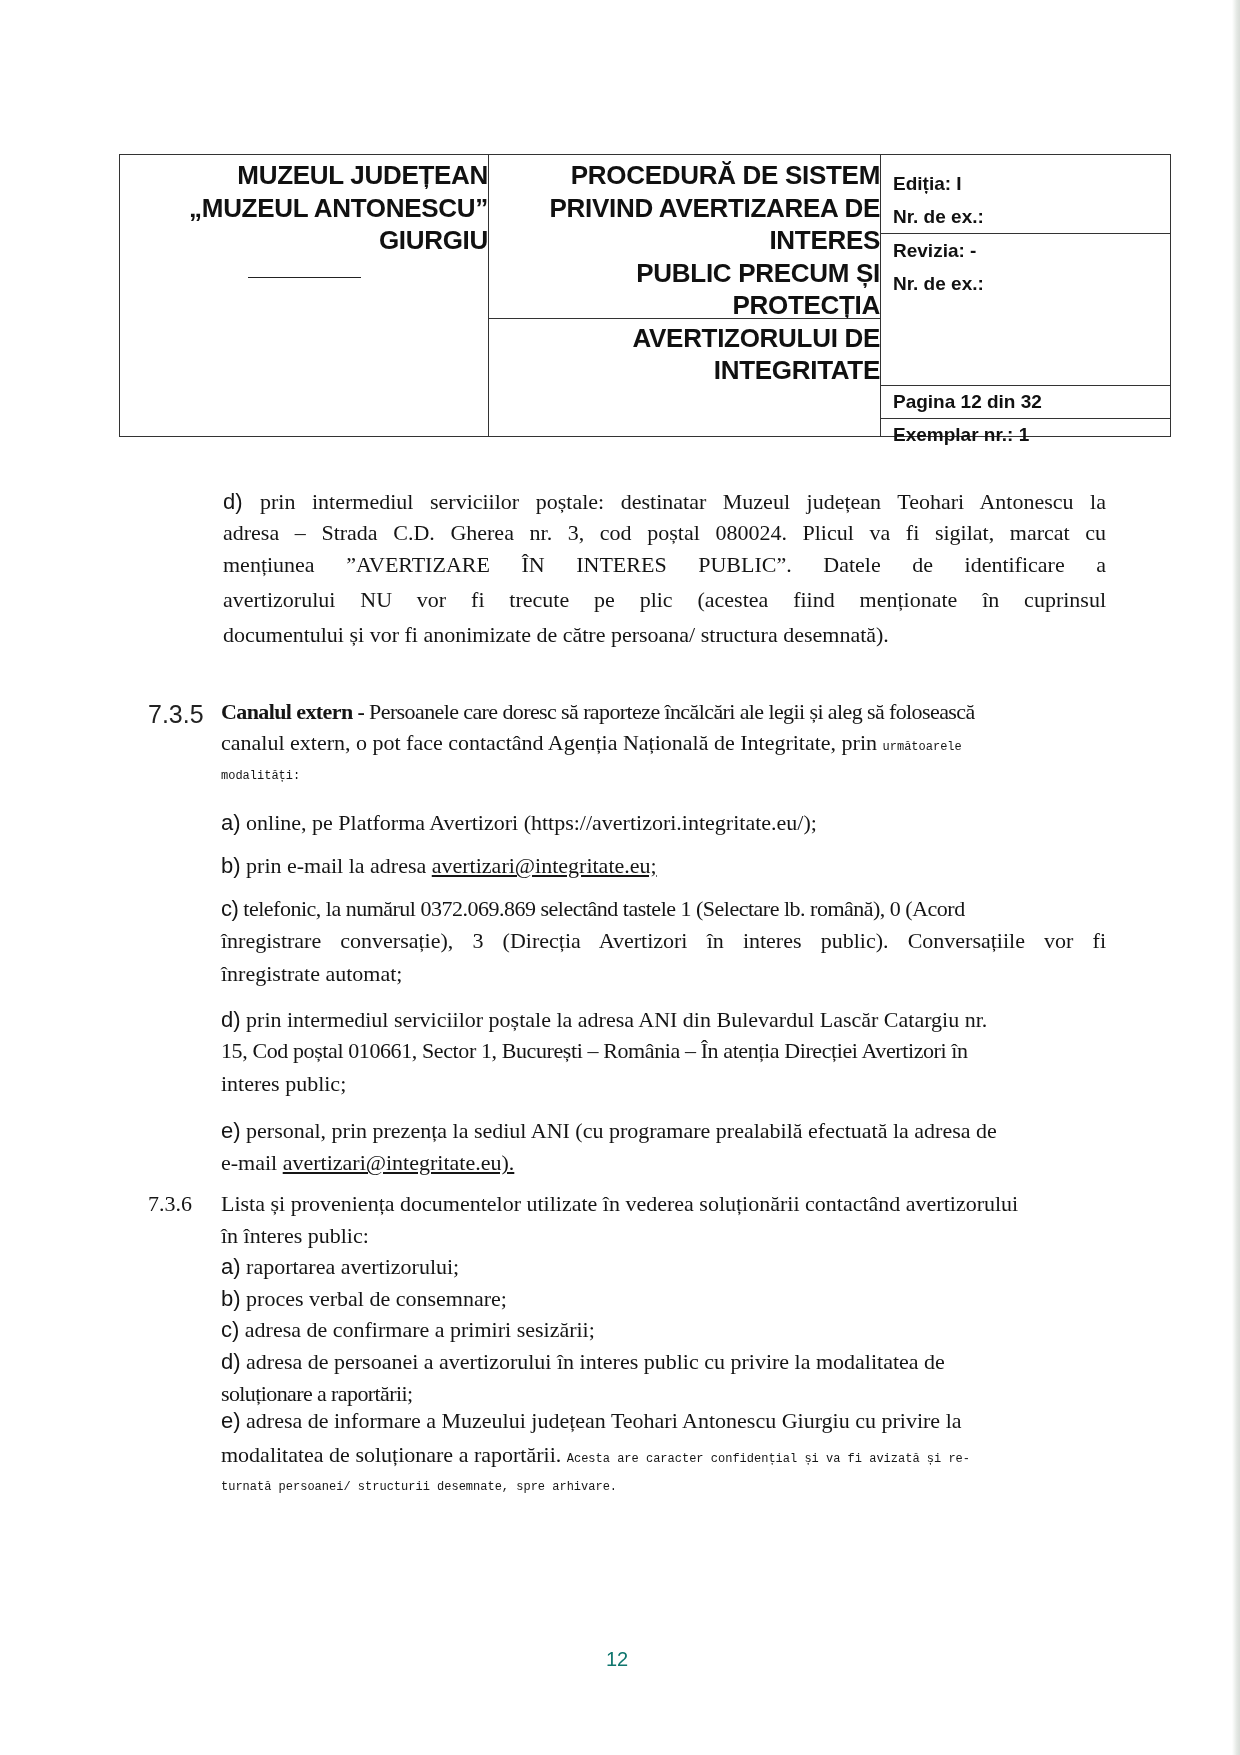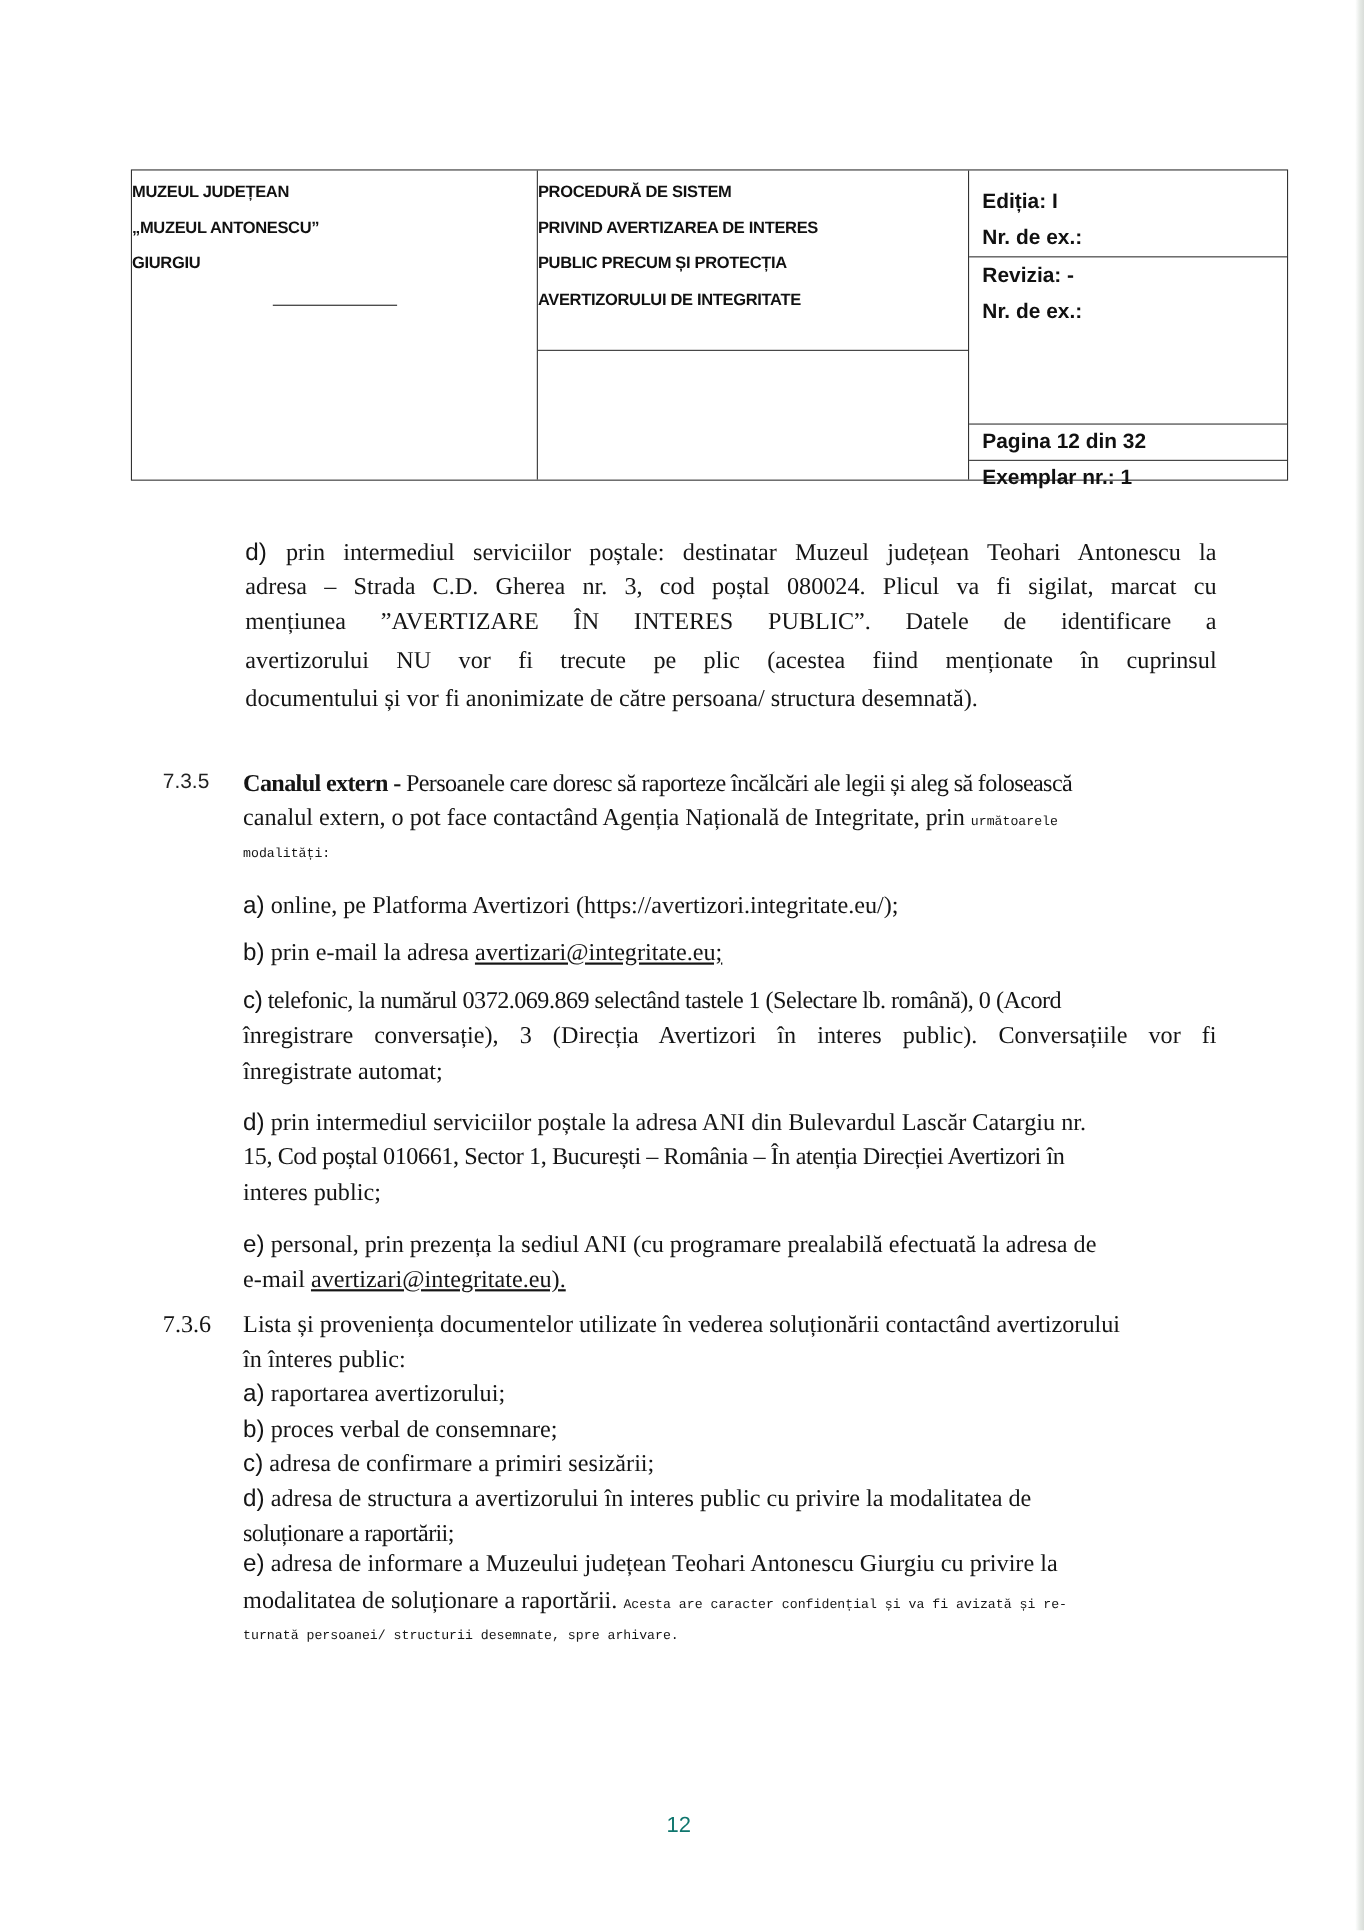--- a/index.html
+++ b/index.html
@@ -10,40 +10,40 @@
     background: linear-gradient(to right, #ffffff, #e4e8e4 60%, #d9ddd9); }
 
   
   .hdr { position: absolute; left: 119px; top: 154px; width: 1052px; height: 283px;
     border: 1.5px solid #333; font-family: "Liberation Sans", sans-serif; font-weight: bold; }
   .hdr .col { position: absolute; top: 0; bottom: 0; }
   .col-left { left: 0; width: 369px; border-right: 1.5px solid #333; }
   .col-mid { left: 369px; width: 392px; border-right: 1.5px solid #333; }
   .col-right { left: 761px; right: 0; }
 
-  .ctr-lines { position: absolute; left: 0; right: 0; top: 6px; text-align: left;
-    font-size: 15px; line-height: 32.5px; letter-spacing: -0.3px; color: #111; }
+  .ctr-lines { position: absolute; left: 0; right: 0; top: 6px; text-align: right;
+    font-size: 26px; line-height: 32.5px; letter-spacing: -0.3px; color: #111; }
   .sig-line { position: absolute; left: 128px; width: 113px; top: 122px; border-top: 1.5px solid #222; }
   .mid-divider { position: absolute; left: 0; right: 0; top: 163px; border-top: 1.5px solid #333; }
 
   .r-cell { position: absolute; left: 0; right: 0; padding-left: 12px; font-size: 19px;
     color: #111; font-weight: bold; margin-top: 12px; }
   .r-line { height: 33px; line-height: 33px; }
   .r1 { top: 0; height: 67px; border-bottom: 1.5px solid #333; padding-top: 0; }
   .r2 { top: 67px; height: 152px; border-bottom: 1.5px solid #333; }
   .r3 { top: 219px; height: 33px; border-bottom: 1.5px solid #333; }
   .r4 { top: 252px; height: 30px; }
   .r3 .r-line, .r4 .r-line { height: 32px; line-height: 32px; }
 
   
   .t { position: absolute; font-size: 22px; line-height: 32px; color: #151515;
     white-space: nowrap; }
   .just { text-align: justify; text-align-last: justify; white-space: normal; }
   .lbl { font-family: "Liberation Sans", sans-serif; font-size: 22px; }
-  .secnum { position: absolute; font-family: "Liberation Sans", sans-serif; font-size: 19px; color: #222; }
+  .secnum { position: absolute; font-family: "Liberation Sans", sans-serif; font-size: 25px; color: #222; }
   .bold { font-weight: bold; }
   .u { text-decoration: underline; margin-top: 14px; }
   .small { font-size: 12px; font-family: Liberation Mono, monospace; }
   .pagenum { position: absolute; left: 606px; top: 1648px; font-family: "Liberation Sans", sans-serif;
     font-size: 20px; color: #0f766e; }
 </style>
 </head>
 <body>
 
 <div class="edge-strip"></div>
@@ -159,21 +159,21 @@
     <span class="lbl">b)</span>
     <span>proces verbal de consemnare;</span>
   </div>
   <div class="t" style="left:221px; top:1314px;">
     <span class="lbl">c)</span>
     <span>adresa de confirmare a primiri sesizării;</span>
   </div>
   <div>
     <div class="t" style="left:221px; top:1346px; width:885px;">
       <span class="lbl">d)</span>
-      <span>adresa de structura a avertizorului în interes public cu privire  la modalitatea de</span>
+      <span>adresa de persoanei a avertizorului în interes public cu privire  la modalitatea de</span>
     </div>
     <div class="t" style="left:221px; top:1378px; letter-spacing:-0.6px;">soluționare a raportării;</div>
   </div>
   <div>
     <div class="t" style="left:221px; top:1405px;">
       <span class="lbl">e)</span>
       <span>adresa de informare a Muzeului județean Teohari Antonescu Giurgiu cu privire la</span>
     </div>
     <div class="t" style="left:221px; top:1439px;">
       <span>modalitatea de soluționare a raportării.</span>

